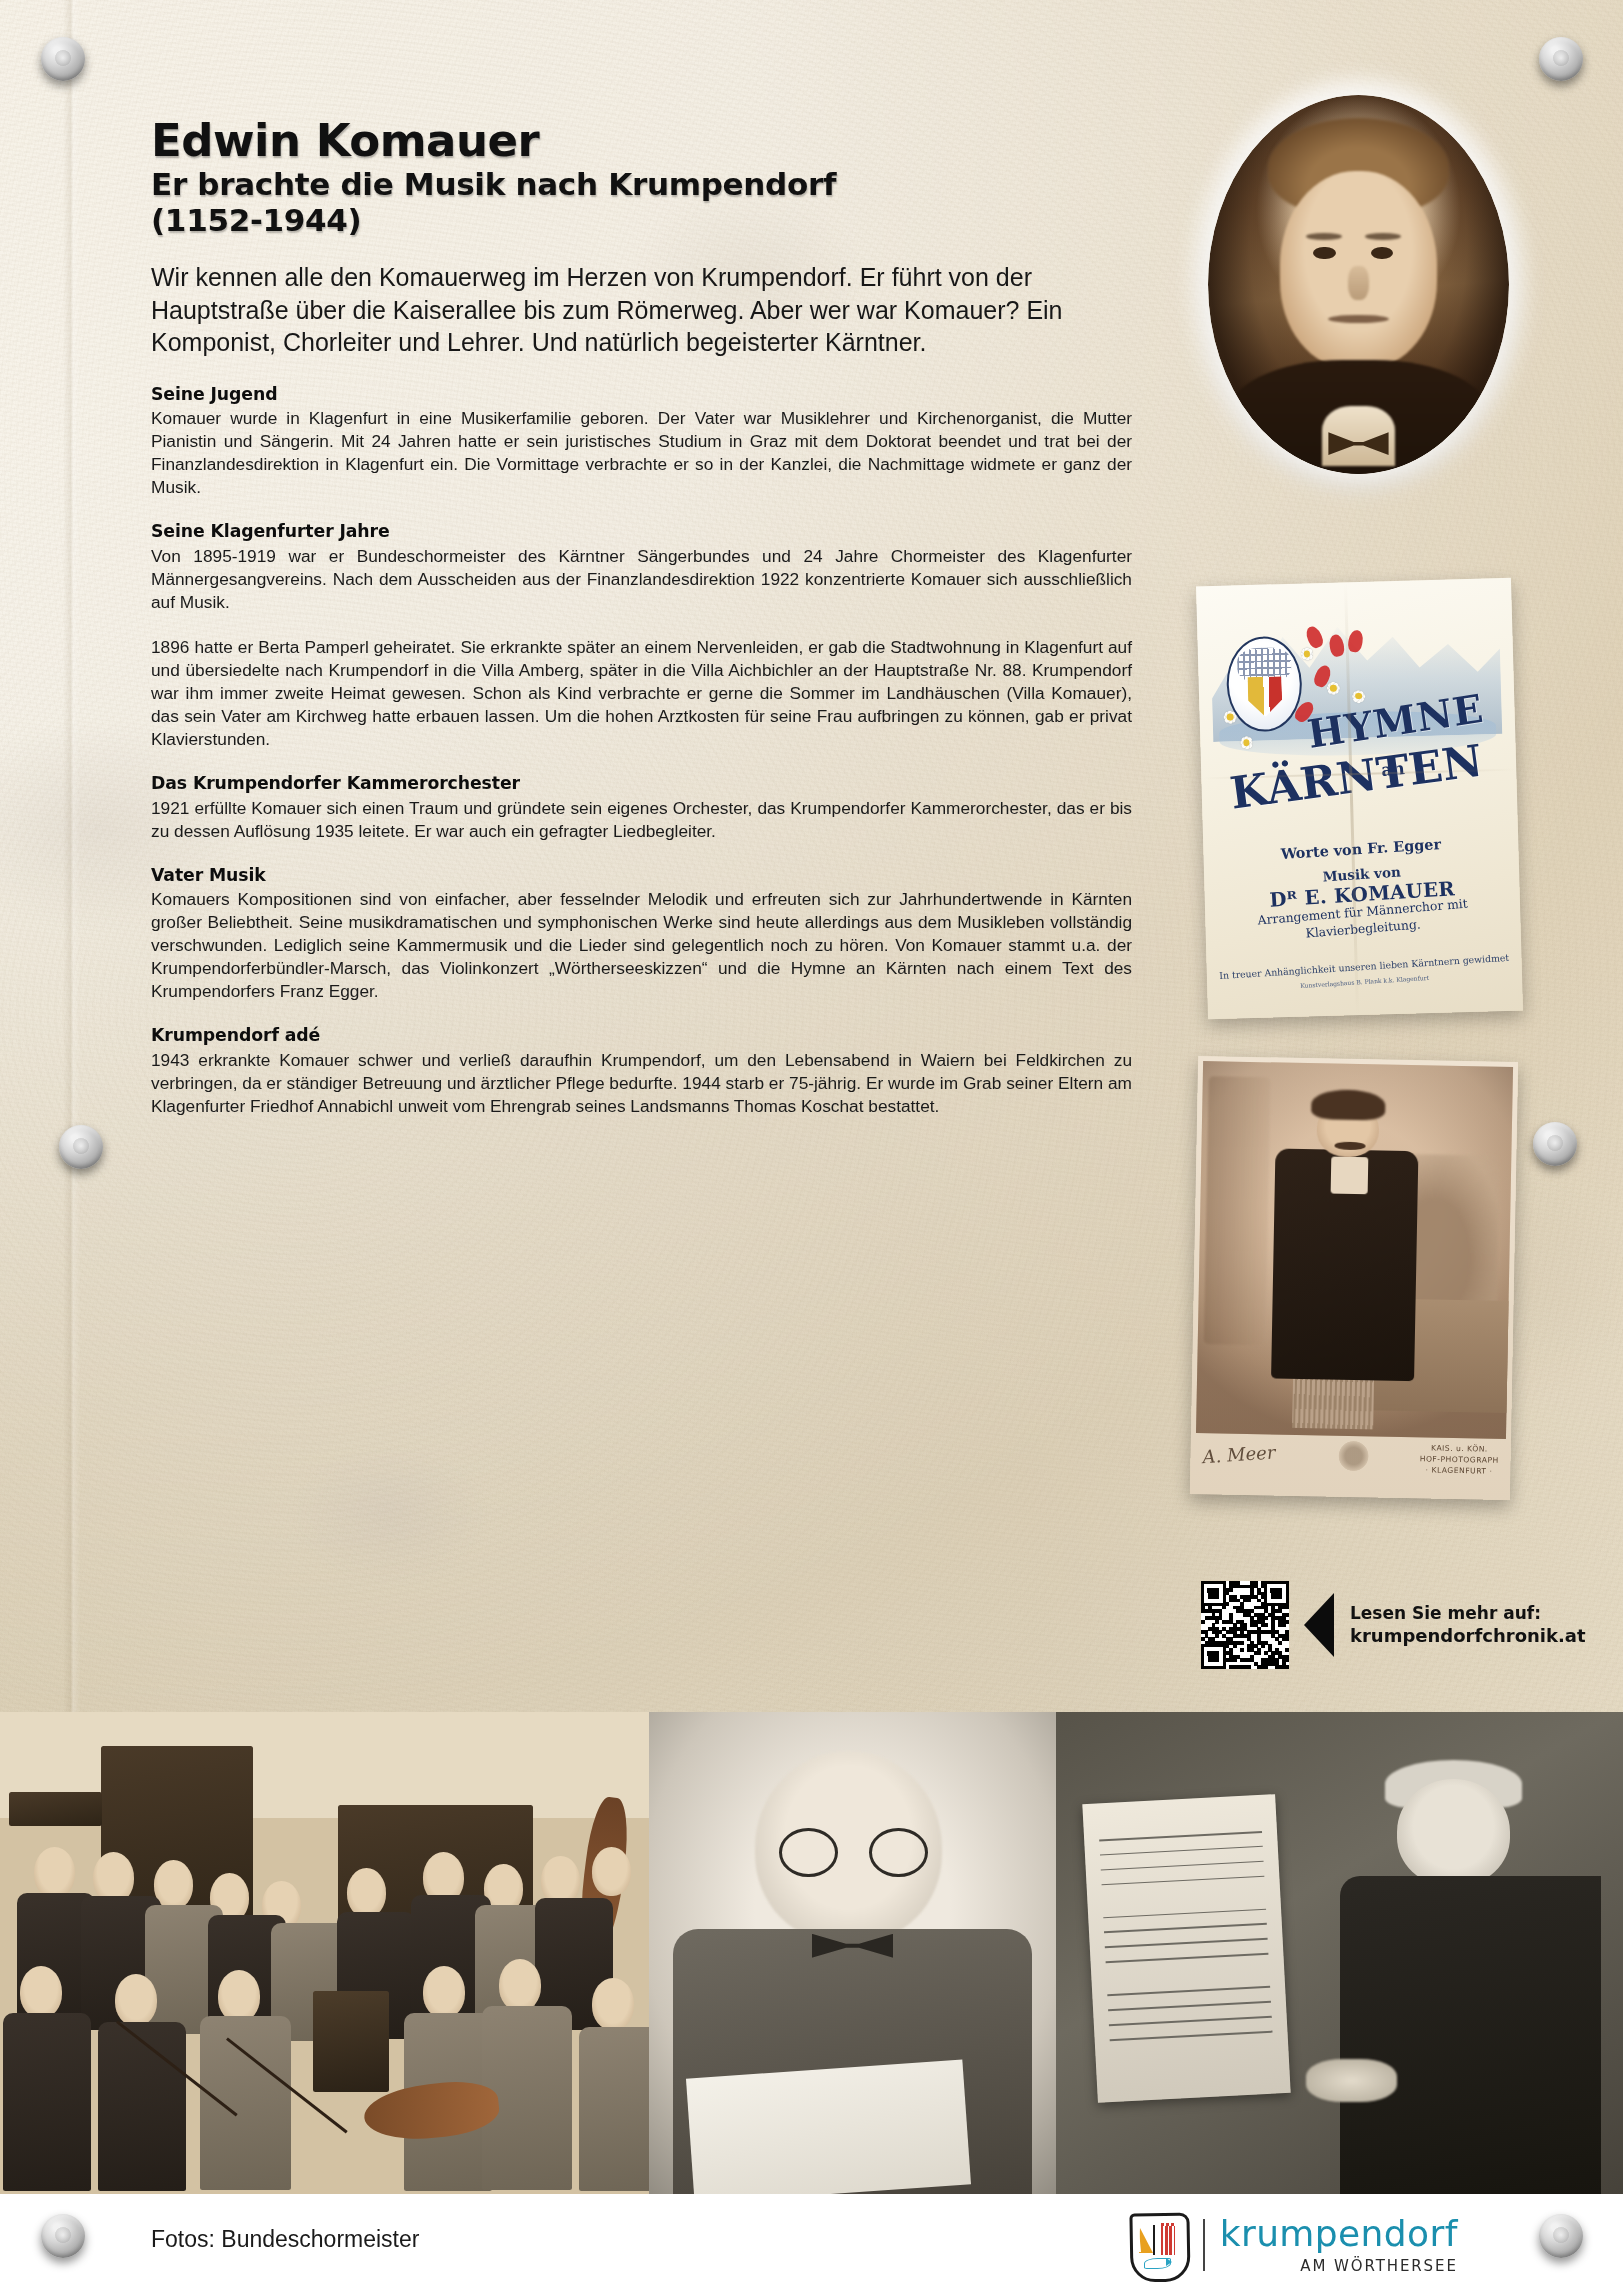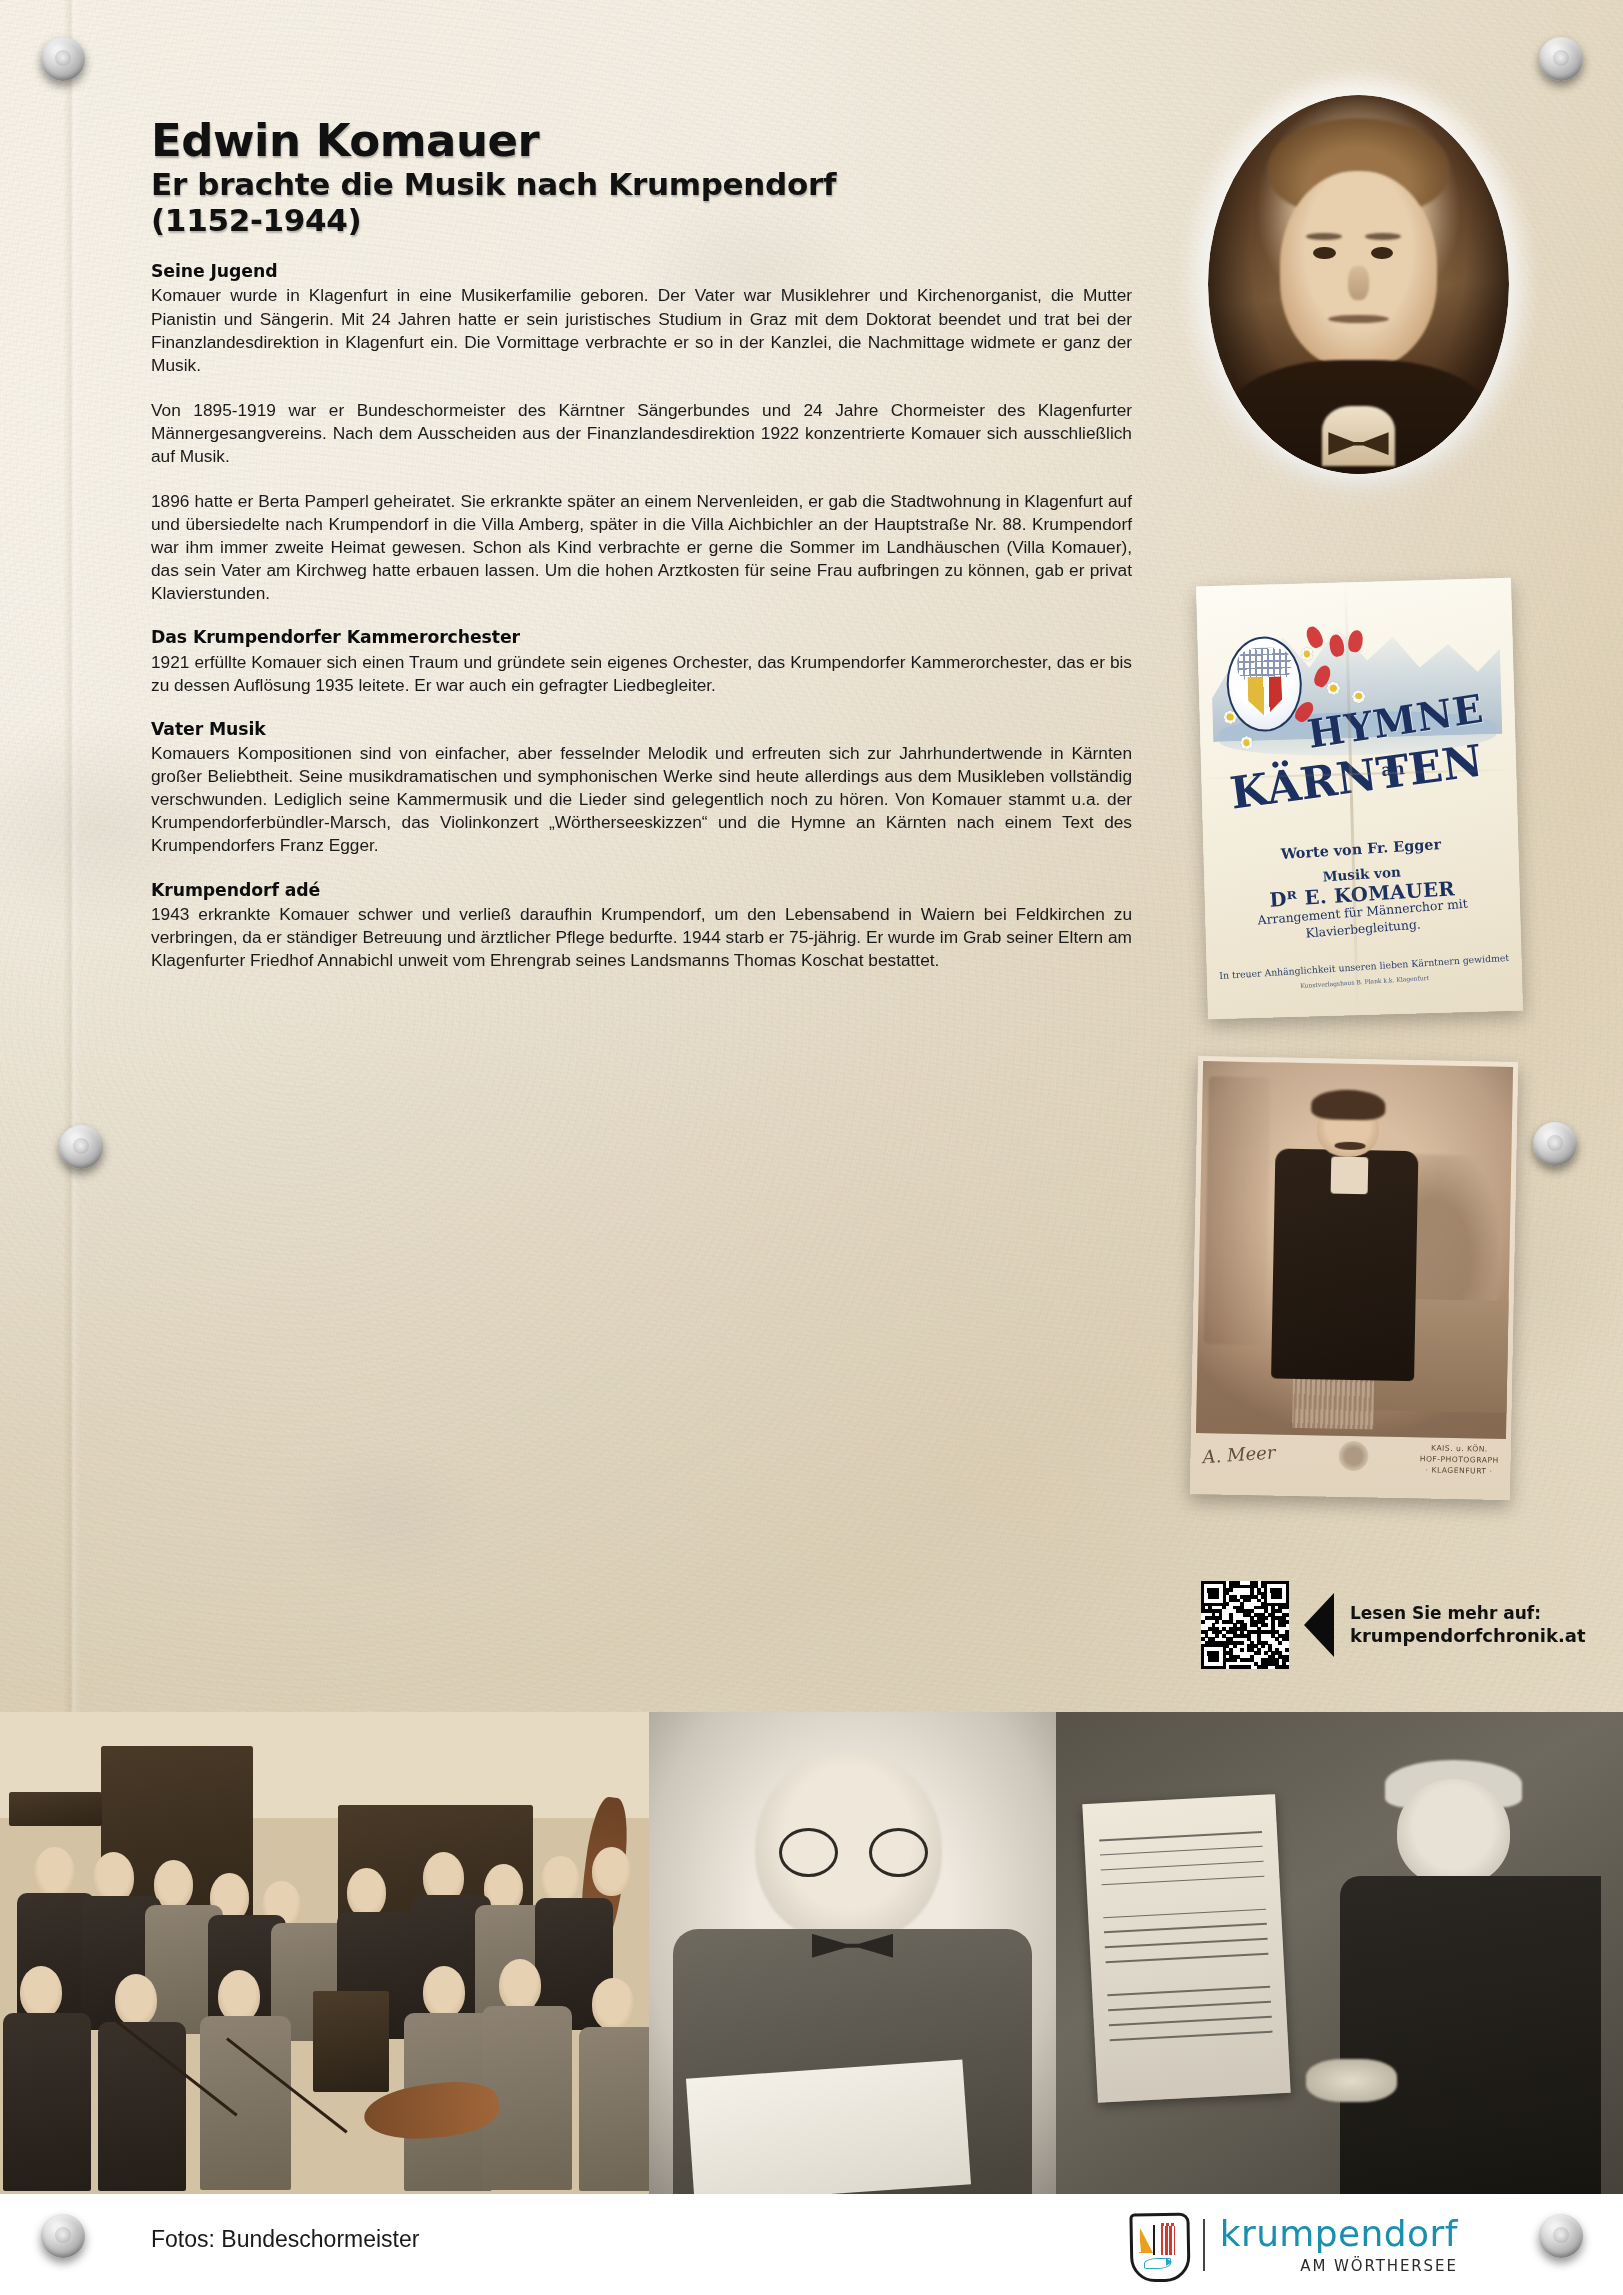--- a/index.html
+++ b/index.html
@@ -352,27 +352,29 @@
 <div class="board">
   <div class="grain"></div>
   <div class="mottle"></div>
   <div class="seam"></div>
 
   <div class="content">
     <div class="textcol">
       <h1 class="title">Edwin Komauer</h1>
       <div class="subtitle">Er brachte die Musik nach Krumpendorf</div>
       <div class="years">(1152-1944)</div>
+      <p class="lede">Wir kennen alle den Komauerweg im Herzen von Krumpendorf. Er führt von der Hauptstraße über die Kaiserallee bis zum Römerweg. Aber wer war Komauer? Ein Komponist, Chorleiter und Lehrer. Und natürlich begeisterter Kärntner.</p>
 
       <div class="section">
         <div class="sec-head">Seine Jugend</div>
         <p class="sec-body">Komauer wurde in Klagenfurt in eine Musikerfamilie geboren. Der Vater war Musiklehrer und Kirchenorganist, die Mutter Pianistin und Sängerin. Mit 24 Jahren hatte er sein juristisches Studium in Graz mit dem Doktorat beendet und trat bei der Finanzlandesdirektion in Klagenfurt ein. Die Vormittage verbrachte er so in der Kanzlei, die Nachmittage widmete er ganz der Musik.</p>
       </div>
 
       <div class="section">
+        <div class="sec-head">Seine Klagenfurter Jahre</div>
         <p class="sec-body">Von 1895-1919 war er Bundeschormeister des Kärntner Sängerbundes und 24 Jahre Chormeister des Klagenfurter Männergesangvereins. Nach dem Ausscheiden aus der Finanzlandesdirektion 1922 konzentrierte Komauer sich ausschließlich auf Musik.</p>
       </div>
 
       <div class="section">
         <p class="sec-body">1896 hatte er Berta Pamperl geheiratet. Sie erkrankte später an einem Nervenleiden, er gab die Stadtwohnung in Klagenfurt auf und übersiedelte nach Krumpendorf in die Villa Amberg, später in die Villa Aichbichler an der Hauptstraße Nr. 88. Krumpendorf war ihm immer zweite Heimat gewesen. Schon als Kind verbrachte er gerne die Sommer im Landhäuschen (Villa Komauer), das sein Vater am Kirchweg hatte erbauen lassen. Um die hohen Arztkosten für seine Frau aufbringen zu können, gab er privat Klavierstunden.</p>
       </div>
 
       <div class="section">
         <div class="sec-head">Das Krumpendorfer Kammerorchester</div>
         <p class="sec-body">1921 erfüllte Komauer sich einen Traum und gründete sein eigenes Orchester, das Krumpendorfer Kammerorchester, das er bis zu dessen Auflösung 1935 leitete. Er war auch ein gefragter Liedbegleiter.</p>

